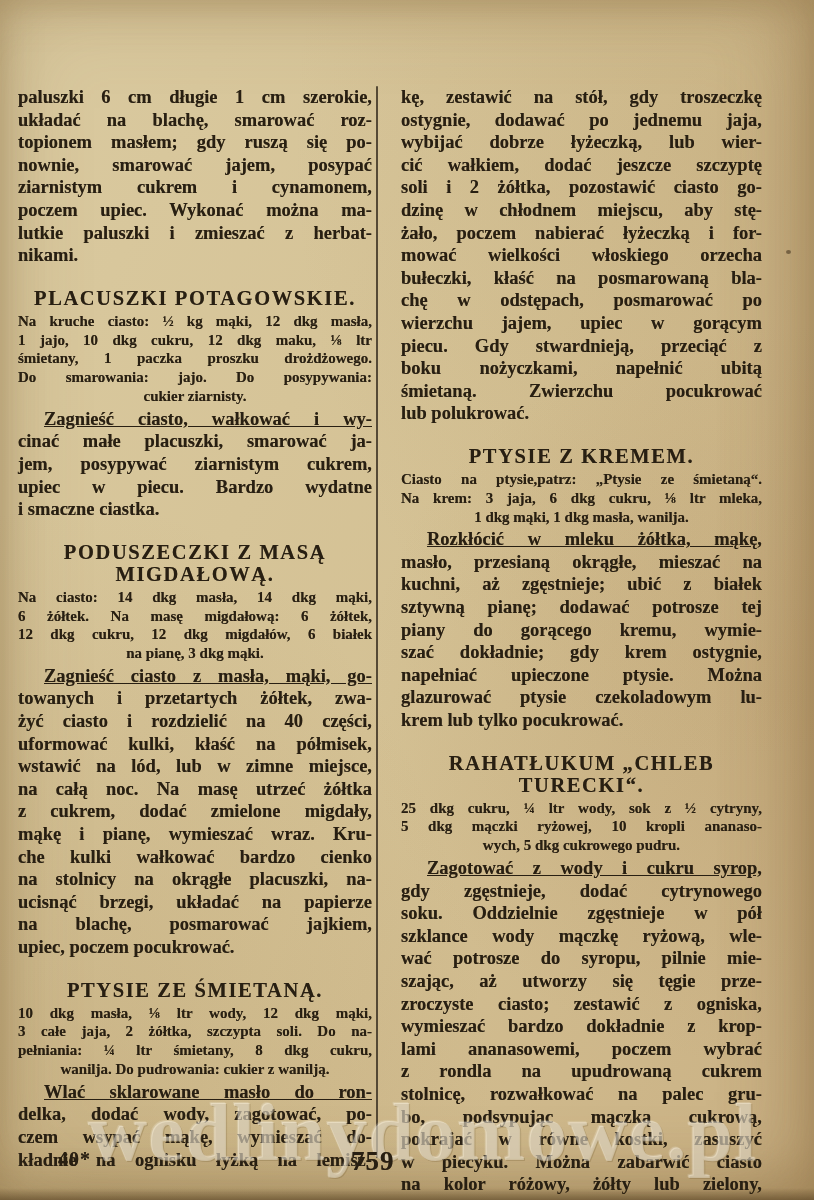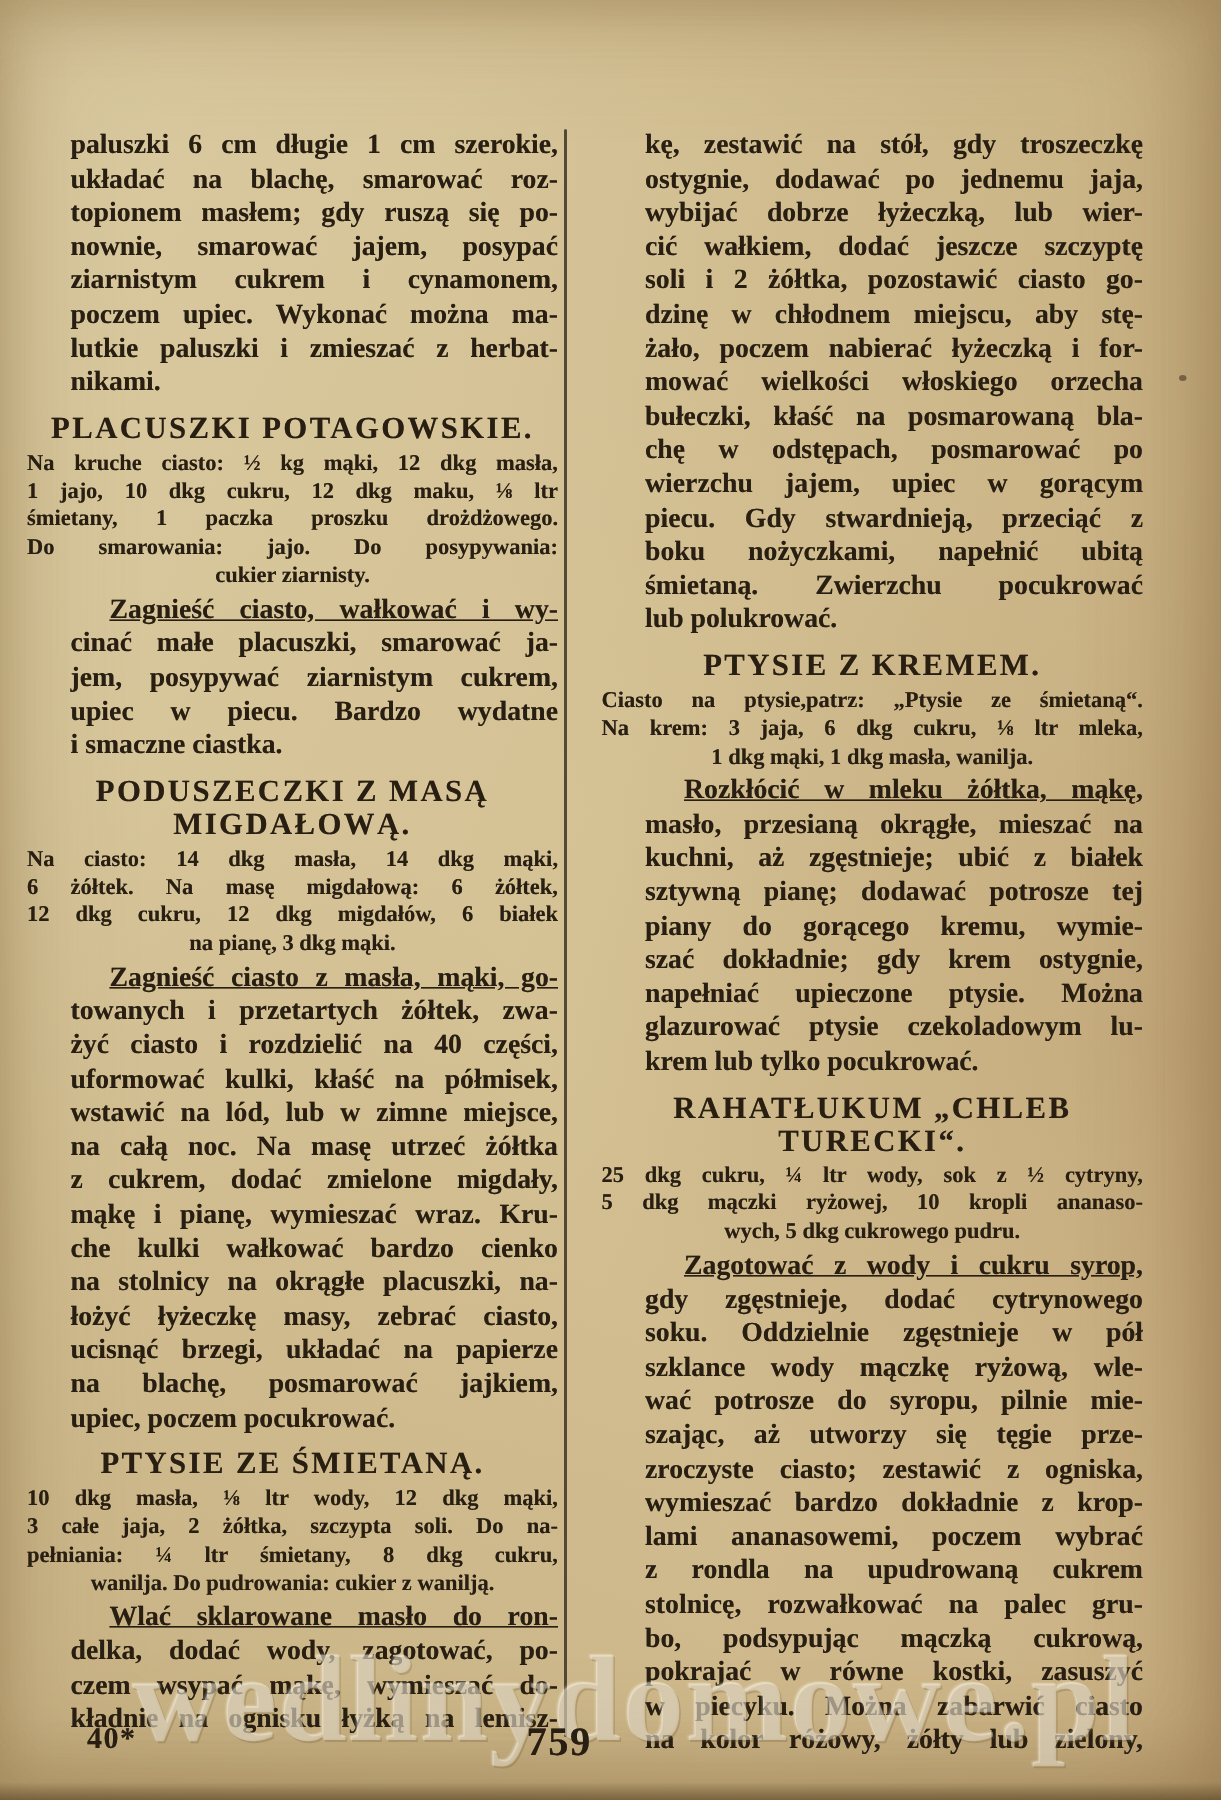--- a/index.html
+++ b/index.html
@@ -28,29 +28,29 @@
   }
   .col{position:absolute;top:86px;}
   .col-left{left:18px;width:354px;}
   .col-right{left:401px;width:361px;}
   .divider{
     position:absolute;left:376px;top:86px;width:2px;height:1072px;
     background:linear-gradient(to bottom,#40variable 0%,#3e3424 100%);
     background:#3e3424;opacity:.85;border-radius:1px;
   }
   .block{margin:0;font-weight:700;text-shadow:0 0 .4px rgba(40,30,15,.55);}
-  .paragraph{font-size:18.5px;line-height:22.6px;margin-left:29px;}
+  .paragraph{font-size:18.5px;line-height:22.6px;}
   .paragraph .tline{text-align:justify;text-align-last:justify;}
   .paragraph .tline:last-child{text-align-last:left;}
   .paragraph.flush-last .tline:last-child{text-align-last:justify;}
   .paragraph.indent .tline:first-child{text-indent:26px;text-decoration:underline;}
   .ingredients{font-size:15px;line-height:18.8px;margin-bottom:2px;}
   .ingredients .tline{text-align:justify;text-align-last:justify;}
   .ingredients .tline:last-child{text-align-last:center;}
-  .heading{font-size:20.5px;line-height:22px;margin:8px 0 3px;letter-spacing:1.6px;}
+  .heading{font-size:20.5px;line-height:22px;margin:20px 0 3px;letter-spacing:1.6px;}
   .heading .tline{text-align:center;text-align-last:center;}
   .footer-left{
     position:absolute;left:58px;top:1148px;font-size:20px;font-weight:700;
     letter-spacing:1px;text-shadow:0 0 .4px rgba(40,30,15,.55);
   }
   .footer-page{
     position:absolute;left:351px;top:1146px;font-size:27px;font-weight:700;
     letter-spacing:1px;text-shadow:0 0 .4px rgba(40,30,15,.55);
   }
   .watermark{
@@ -111,21 +111,20 @@
         <div class="tline">Zagnieść ciasto z masła, mąki, go-</div>
         <div class="tline">towanych i przetartych żółtek, zwa-</div>
         <div class="tline">żyć ciasto i rozdzielić na 40 części,</div>
         <div class="tline">uformować kulki, kłaść na półmisek,</div>
         <div class="tline">wstawić na lód, lub w zimne miejsce,</div>
         <div class="tline">na całą noc. Na masę utrzeć żółtka</div>
         <div class="tline">z cukrem, dodać zmielone migdały,</div>
         <div class="tline">mąkę i pianę, wymieszać wraz. Kru-</div>
         <div class="tline">che kulki wałkować bardzo cienko</div>
         <div class="tline">na stolnicy na okrągłe placuszki, na-</div>
-        <div class="tline">łożyć łyżeczkę masy, zebrać ciasto,</div>
         <div class="tline">ucisnąć brzegi, układać na papierze</div>
         <div class="tline">na blachę, posmarować jajkiem,</div>
         <div class="tline">upiec, poczem pocukrować.</div>
       </div>
       <div class="block heading">
         <div class="tline">PTYSIE ZE ŚMIETANĄ.</div>
       </div>
       <div class="block ingredients">
         <div class="tline">10 dkg masła, ⅛ ltr wody, 12 dkg mąki,</div>
         <div class="tline">3 całe jaja, 2 żółtka, szczypta soli. Do na-</div>

